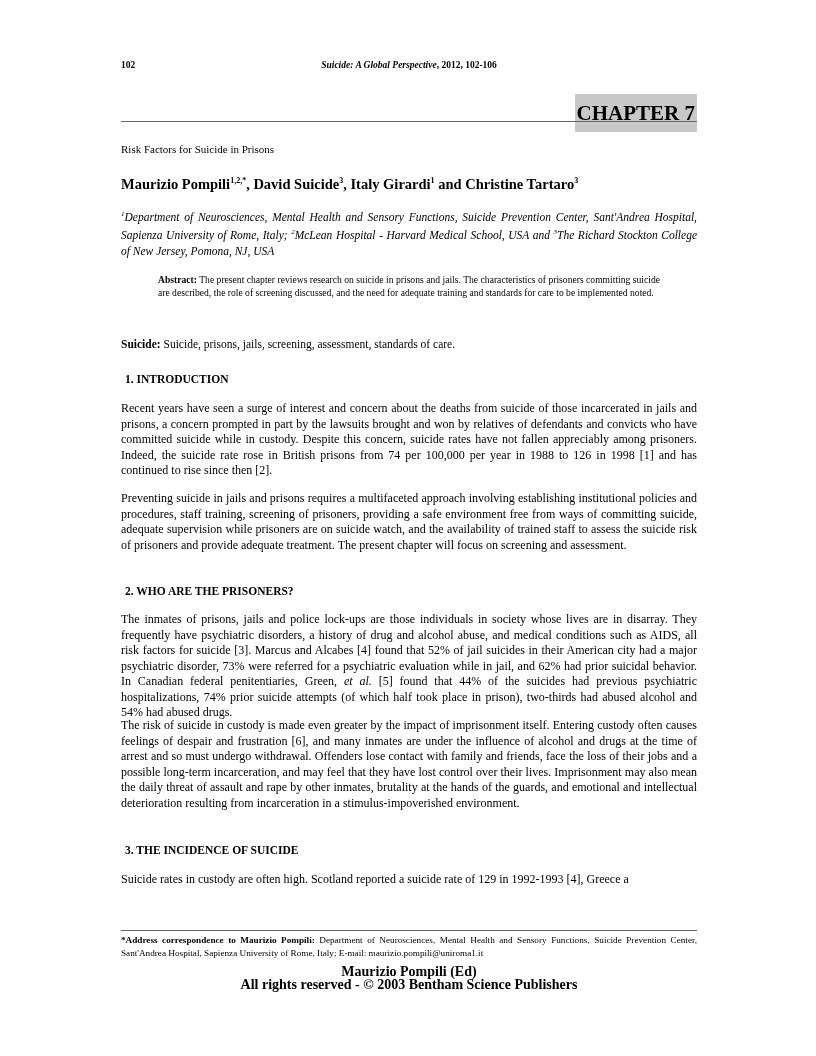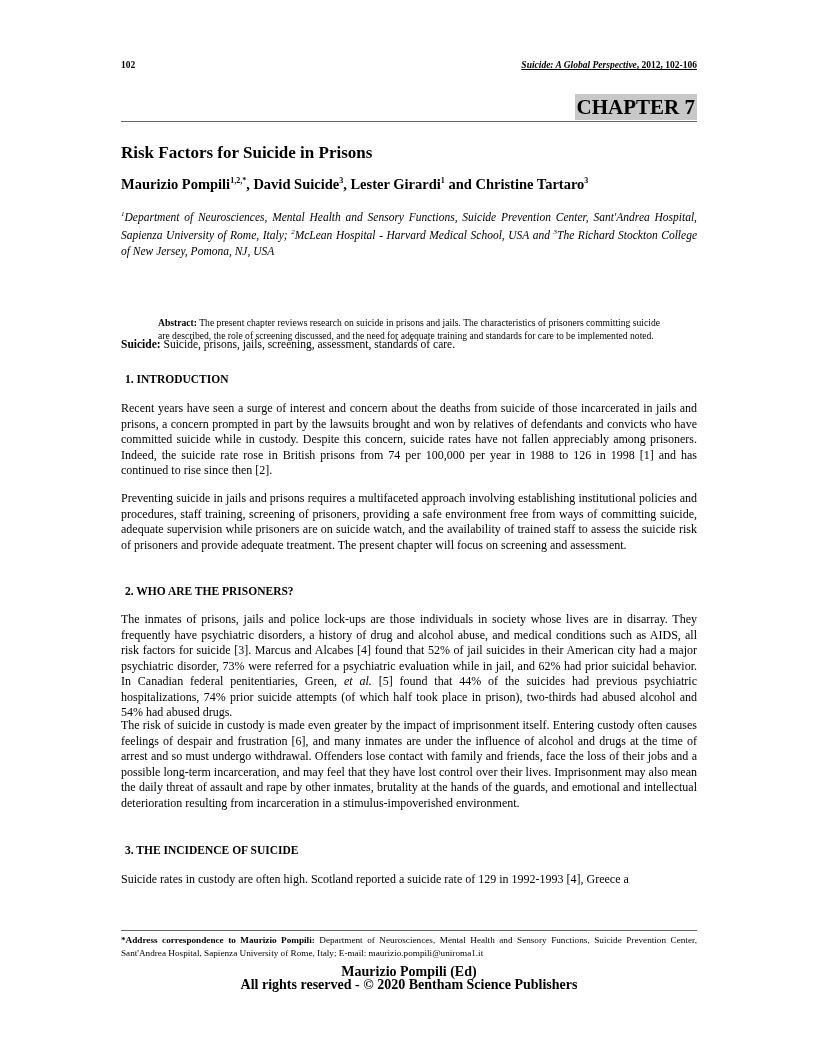--- a/index.html
+++ b/index.html
@@ -1,31 +1,31 @@
 <!DOCTYPE html>
 <html><head>
   <meta charset="utf-8">
   <style>
     html, body { margin: 0; padding: 0; background: #ffffff; }
     body { width: 816px; height: 1056px; position: relative; overflow: hidden;
            font-family: "Liberation Serif", serif; color: #000; }
     .page { position: absolute; left: 121px; top: 0; width: 576px; }
     .running-head { position: absolute; top: 60px; left: 0; width: 576px; font-size: 9.5px; font-weight: bold; }
     .running-head .pno { position: absolute; left: 0; }
-    .running-head .jt { position: absolute; left: 0; width: 576px; text-align: right; text-decoration: underline; }
+    .running-head .jt { position: absolute; left: 0; width: 576px; text-align: center; }
     .running-head .jt i { font-style: italic; }
     .chapter-wrap { position: absolute; top: 94px; right: 0; }
-    .chapter { background: #c8c8c8; font-size: 21px; font-weight: bold; padding: 0 2px; line-height: 26px; display: inline-block; }
+    .chapter { background: #c8c8c8; font-size: 21px; font-weight: bold; padding: 6px 2px; line-height: 26px; display: inline-block; }
     .chapter-rule { position: absolute; top: 121px; left: 0; width: 576px; height: 1px; background: #666; }
-    .title { position: absolute; top: 143px; left: 0; font-size: 17px; font-weight: bold; margin: 0; }
+    .title { position: absolute; top: 143px; left: 0; font-size: 11px; font-weight: normal; margin: 0; }
     .authors { position: absolute; top: 176px; left: 0; font-size: 14.5px; font-weight: bold; }
     .authors sup { font-size: 8px; margin-top: 16px; }
     .affil { position: absolute; top: 207px; left: 0; width: 576px; font-size: 11.5px; font-style: italic; line-height: 15.5px; text-align: justify; }
     .affil sup { font-size: 7px; }
-    .abstract { position: absolute; top: 273px; left: 37px; width: 502px; font-size: 9.6px; line-height: 13px; text-align: justify; margin-top: 43px; }
+    .abstract { position: absolute; top: 273px; left: 37px; width: 502px; font-size: 9.6px; line-height: 13px; text-align: justify; }
     .keywords { position: absolute; top: 338px; left: 0; font-size: 11.5px; }
     .h2 { position: absolute; left: 0; font-size: 11.5px; font-weight: bold; margin: 4px; }
     .para { position: absolute; left: 0; width: 576px; font-size: 12px; line-height: 15.5px; text-align: justify; margin: 0; }
     .fn-rule { position: absolute; top: 930px; left: 0; width: 576px; height: 1px; background: #666; }
     .footnote { position: absolute; top: 934px; left: 0; width: 576px; font-size: 9.2px; line-height: 12.5px; text-align: justify; }
     .imprint { position: absolute; top: 966px; left: 0; width: 576px; text-align: center; font-size: 14px; font-weight: bold; line-height: 12.5px; }
   </style>
 </head>
 <body>
 
@@ -37,21 +37,21 @@
   </div>
 
   <div class="chapter-wrap">
     <span class="chapter">CHAPTER 7</span>
   </div>
   <div class="chapter-rule"></div>
 
   <h1 class="title">Risk Factors for Suicide in Prisons</h1>
 
   <div class="authors">
-    <span><span>Maurizio Pompili</span><sup>1,2,*</sup><span>, </span></span><span><span>David Suicide</span><sup>3</sup><span>, </span></span><span><span>Lester Girardi</span><sup>1</sup><span> and </span></span><span><span>Christine Tartaro</span><sup>3</sup></span>
+    <span><span>Maurizio Pompili</span><sup>1,2,*</sup><span>, </span></span><span><span>David Suicide</span><sup>3</sup><span>, </span></span><span><span>Italy Girardi</span><sup>1</sup><span> and </span></span><span><span>Christine Tartaro</span><sup>3</sup></span>
   </div>
 
   <div class="affil"><sup>1</sup><span>Department of Neurosciences, Mental Health and Sensory Functions, Suicide Prevention Center, Sant'Andrea Hospital, Sapienza University of Rome, Italy; </span><sup>2</sup><span>McLean Hospital - Harvard Medical School, USA and </span><sup>3</sup><span>The Richard Stockton College of New Jersey, Pomona, NJ, USA</span></div>
 
   <div class="abstract"><b>Abstract:</b><span> The present chapter reviews research on suicide in prisons and jails. The characteristics of prisoners committing suicide are described, the role of screening discussed, and the need for adequate training and standards for care to be implemented noted.</span></div>
 
   <div class="keywords"><b>Suicide:</b><span> Suicide, prisons, jails, screening, assessment, standards of care.</span></div>
 
   <h2 class="h2" style="top:369px">1. INTRODUCTION</h2>
   <p class="para" style="top:401px">Recent years have seen a surge of interest and concern about the deaths from suicide of those incarcerated in jails and prisons, a concern prompted in part by the lawsuits brought and won by relatives of defendants and convicts who have committed suicide while in custody. Despite this concern, suicide rates have not fallen appreciably among prisoners. Indeed, the suicide rate rose in British prisons from 74 per 100,000 per year in 1988 to 126 in 1998 [1] and has continued to rise since then [2].</p>
@@ -62,16 +62,16 @@
   <p class="para" style="top:718px">The risk of suicide in custody is made even greater by the impact of imprisonment itself. Entering custody often causes feelings of despair and frustration [6], and many inmates are under the influence of alcohol and drugs at the time of arrest and so must undergo withdrawal. Offenders lose contact with family and friends, face the loss of their jobs and a possible long-term incarceration, and may feel that they have lost control over their lives. Imprisonment may also mean the daily threat of assault and rape by other inmates, brutality at the hands of the guards, and emotional and intellectual deterioration resulting from incarceration in a stimulus-impoverished environment.</p>
 
   <h2 class="h2" style="top:840px">3. THE INCIDENCE OF SUICIDE</h2>
   <p class="para" style="top:872px">Suicide rates in custody are often high. Scotland reported a suicide rate of 129 in 1992-1993 [4], Greece a</p>
 
   <div class="fn-rule"></div>
   <div class="footnote"><b>*Address correspondence to Maurizio Pompili:</b><span> Department of Neurosciences, Mental Health and Sensory Functions, Suicide Prevention Center, Sant'Andrea Hospital, Sapienza University of Rome, Italy; E-mail: maurizio.pompili@uniroma1.it</span></div>
 
   <div class="imprint">
     <div>Maurizio Pompili (Ed)</div>
-    <div>All rights reserved - © 2020 Bentham Science Publishers</div>
+    <div>All rights reserved - © 2003 Bentham Science Publishers</div>
   </div>
 
 </div>
 
 </body></html>

